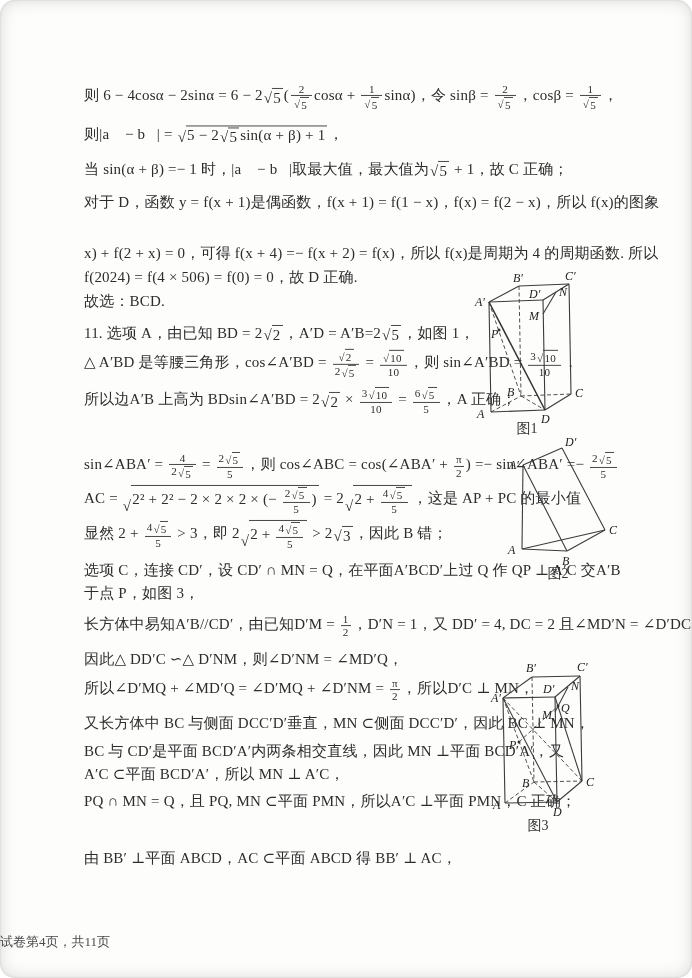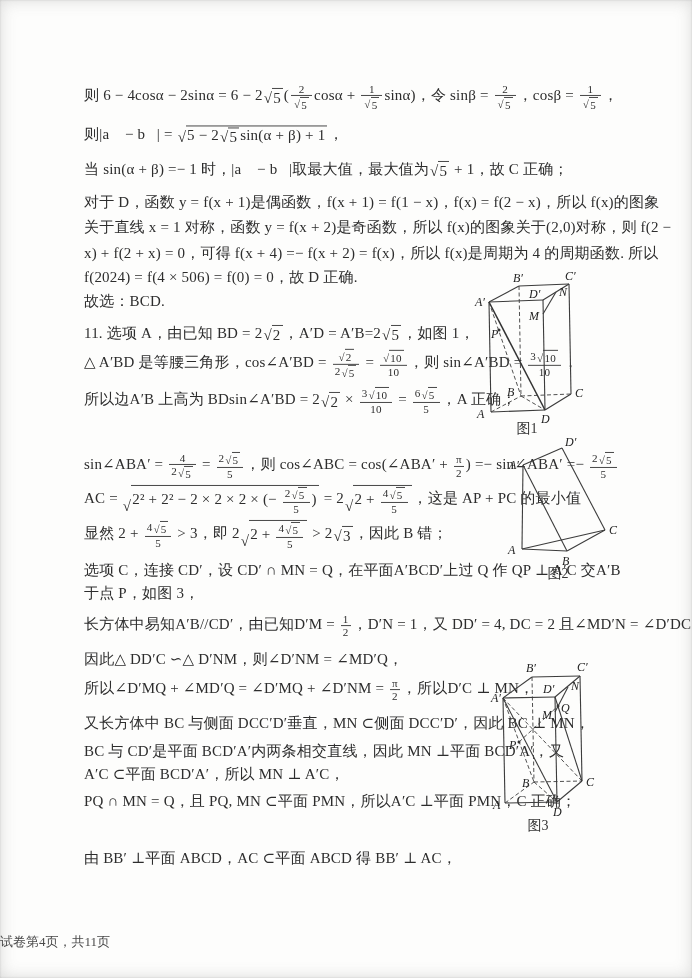--- a/index.html
+++ b/index.html
@@ -1,19 +1,20 @@
 <!DOCTYPE html>
 <html><head>
 <meta charset="utf-8">
 <style>
   html,body{margin:0;padding:0;background:#ffffff;}
   .page{
     position:relative;width:692px;height:978px;background:#fdfdfc;overflow:hidden;
     box-shadow:inset 0 0 16px rgba(90,90,90,.22), inset 0 0 2px rgba(120,120,120,.35);
     font-family:"Liberation Serif","DejaVu Serif",serif;
+    border-radius:15px;
   }
   .line{
     position:absolute;left:84px;white-space:nowrap;transform:translateY(-50%);
     font-size:15px;color:#2d2d2d;letter-spacing:.2px;
   }
   .frac{display:inline-block;vertical-align:middle;text-align:center;line-height:1.12;font-size:.74em;margin:0 2px;}
   .frac .num{display:block;border-bottom:1px solid #474747;padding:0 2px;}
   .frac .den{display:block;padding:0 2px;}
   .sqrt{display:inline-flex;align-items:stretch;vertical-align:middle;margin:0 1px;}
   .rsign{align-self:flex-end;line-height:1.05;}
@@ -53,21 +54,20 @@
         <span class="rbody">5 − 2<span class="sqrt">
             <span class="rsign">√</span>
             <span class="rbody">5</span>
           </span>sin(α + β) + 1</span>
       </span>，</div>
   <div class="line" style="top:170px">当 sin(α + β) =− 1 时，|a⃗ − b⃗|取最大值，最大值为<span class="sqrt">
         <span class="rsign">√</span>
         <span class="rbody">5</span>
       </span> + 1，故 C 正确；</div>
   <div class="line" style="top:202px">对于 D，函数 y = f(x + 1)是偶函数，f(x + 1) = f(1 − x)，f(x) = f(2 − x)，所以 f(x)的图象</div>
-  <div class="line" style="top:227px">关于直线 x = 1 对称，函数 y = f(x + 2)是奇函数，所以 f(x)的图象关于(2,0)对称，则 f(2 −</div>
   <div class="line" style="top:253px">x) + f(2 + x) = 0，可得 f(x + 4) =− f(x + 2) = f(x)，所以 f(x)是周期为 4 的周期函数. 所以</div>
   <div class="line" style="top:277px">f(2024) = f(4 × 506) = f(0) = 0，故 D 正确.</div>
   <div class="line" style="top:301px">故选：BCD.</div>
   <div class="line" style="top:334px">11. 选项 A，由已知 BD = 2<span class="sqrt">
         <span class="rsign">√</span>
         <span class="rbody">2</span>
       </span>，A′D = A′B=2<span class="sqrt">
         <span class="rsign">√</span>
         <span class="rbody">5</span>
       </span>，如图 1，</div>

